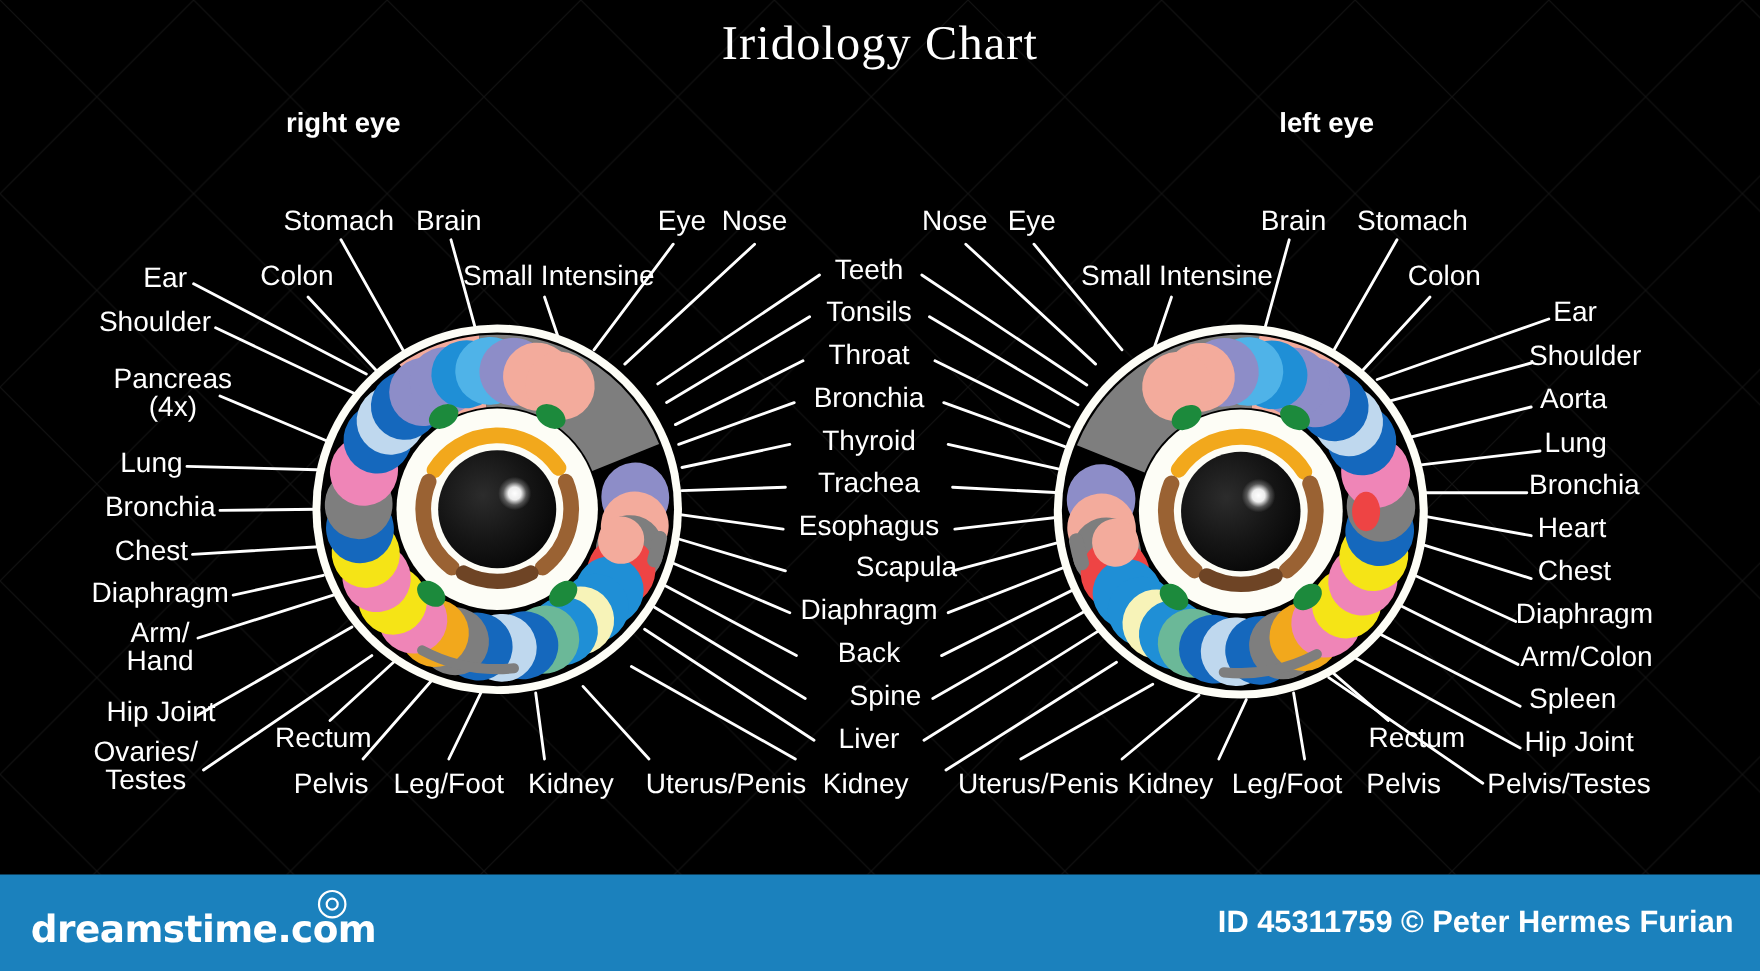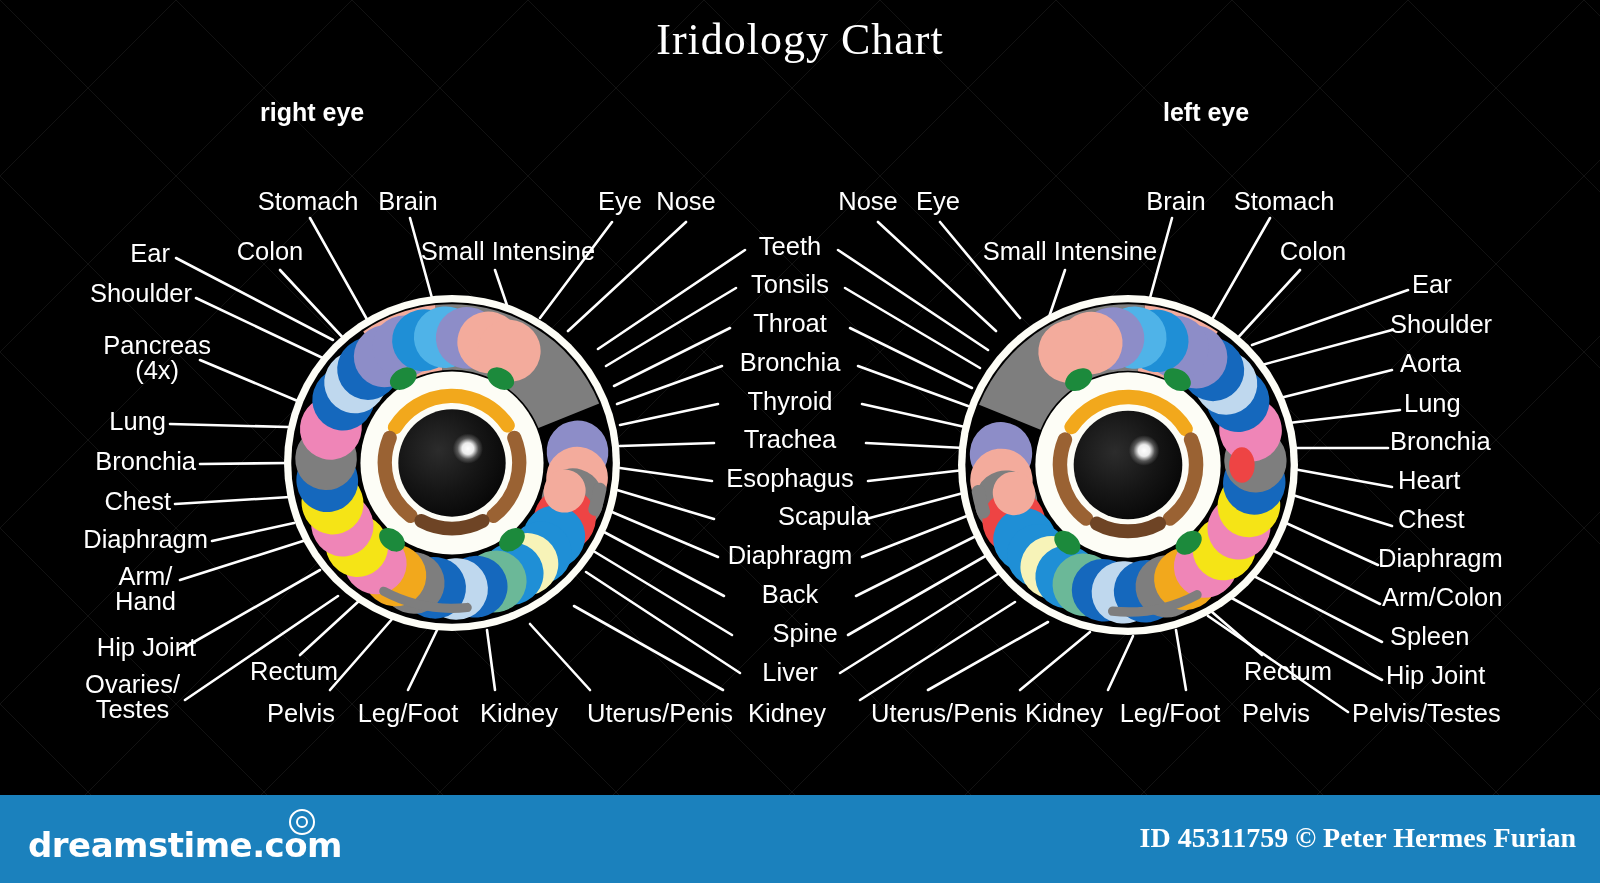--- a/index.html
+++ b/index.html
@@ -45,21 +45,21 @@
     position:absolute;left:289px;top:14px;width:22px;height:22px;
     border-radius:50%;border:2px solid #fff;
   }
   #dsmark:after{
     content:"";position:absolute;left:5px;top:5px;width:8px;height:8px;
     border-radius:50%;border:2px solid #fff;
   }
   #credit{
     position:absolute;right:24px;top:27px;color:#fff;
     font-size:28px;font-weight:bold;white-space:nowrap;
-    font-family:Liberation Serif, serif;
+    font-family:Liberation Sans, sans-serif;
   }
 </style>
 </head>
 <body>
 
 <div id="stage">
 
   <svg class="layer" aria-hidden="true">
     <defs>
       <pattern id="wmgrid" width="176" height="176" patternUnits="userSpaceOnUse">

